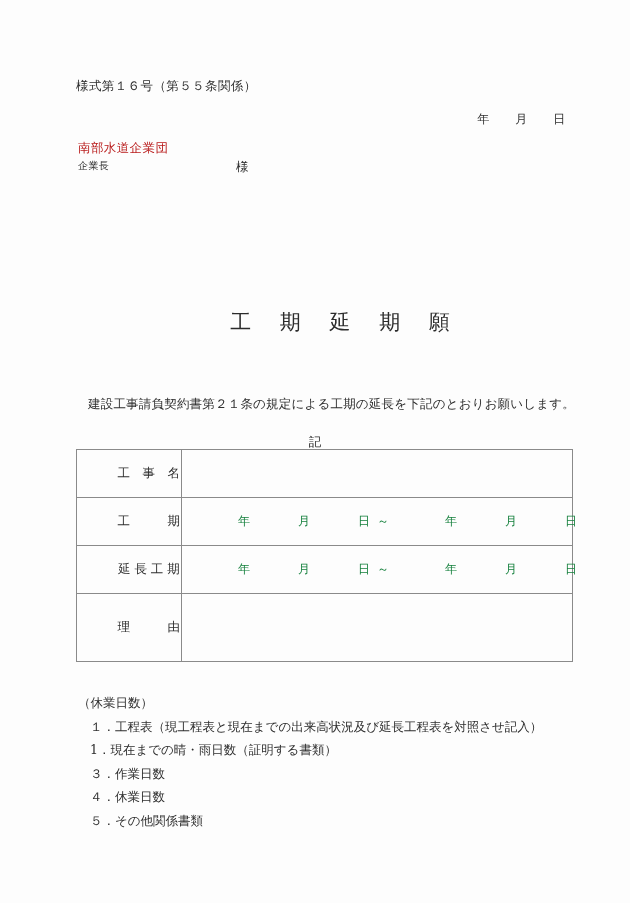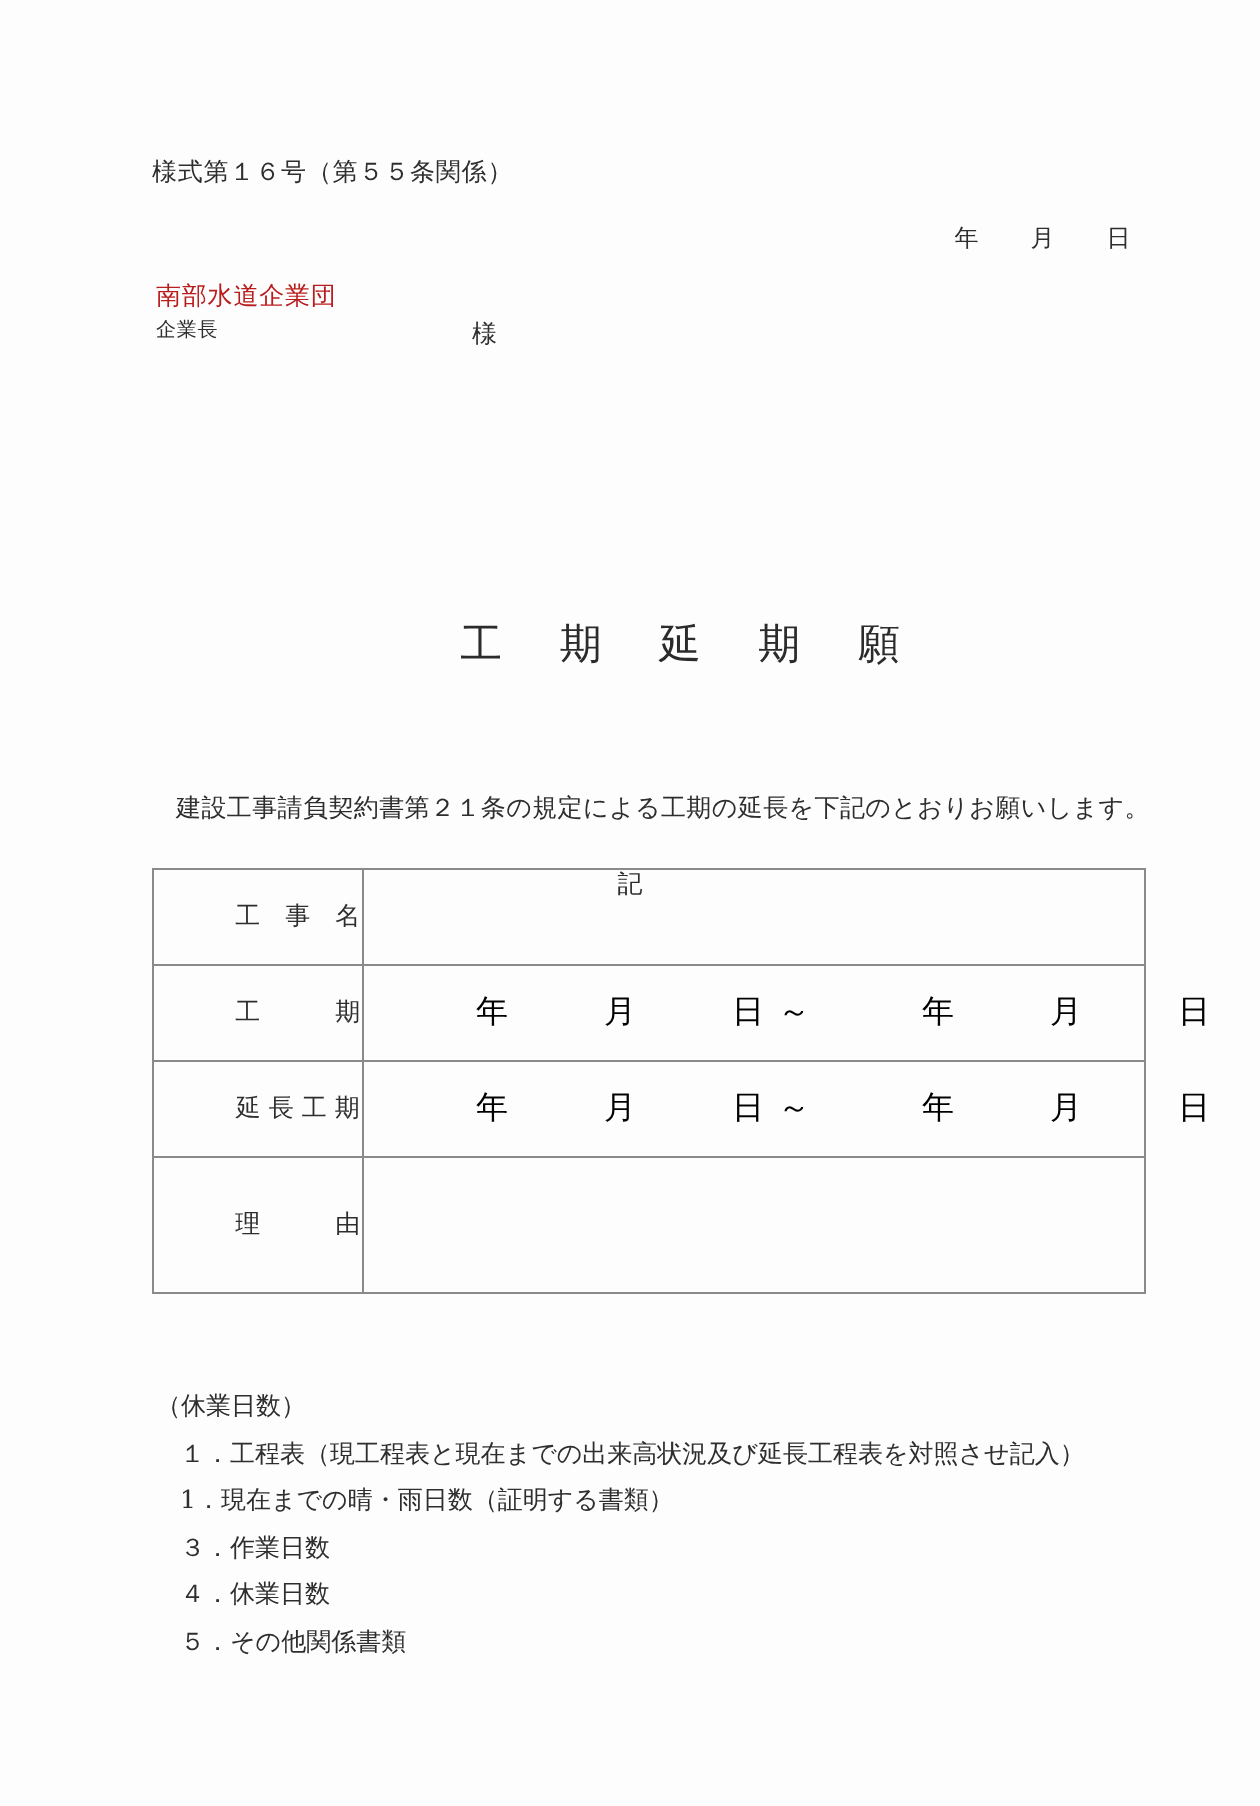--- a/index.html
+++ b/index.html
@@ -129,21 +129,21 @@
     width: 630px;
     text-align: center;
     font-size: 12.5px;
     color: #2e2e2e;
   }
 
   
   .form-table {
     position: absolute;
     left: 76px;
-    top: 434px;
+    top: 449px;
     width: 497px;
     border-collapse: collapse;
     table-layout: fixed;
   }
   .form-table td {
     border: 1px solid #8a8a8a;
     padding: 0;
     font-size: 12.5px;
     color: #2e2e2e;
     vertical-align: middle;
@@ -163,22 +163,22 @@
   }
 
   .lbl {
     display: inline-block;
     white-space: pre;
   }
 
   .date-range {
     padding-left: 56px;
     white-space: pre;
-    font-size: 16px;
-    color: #000000;
+    font-size: 12px;
+    color: #15803d;
   }
   .date-range .y1 { margin-right: 48px; }
   .date-range .m1 { margin-right: 48px; }
   .date-range .d1 { margin-right: 7px; }
   .date-range .tilde { margin-right: 56px; }
   .date-range .y2 { margin-right: 48px; }
   .date-range .m2 { margin-right: 48px; }
 
   
   .attachments {

